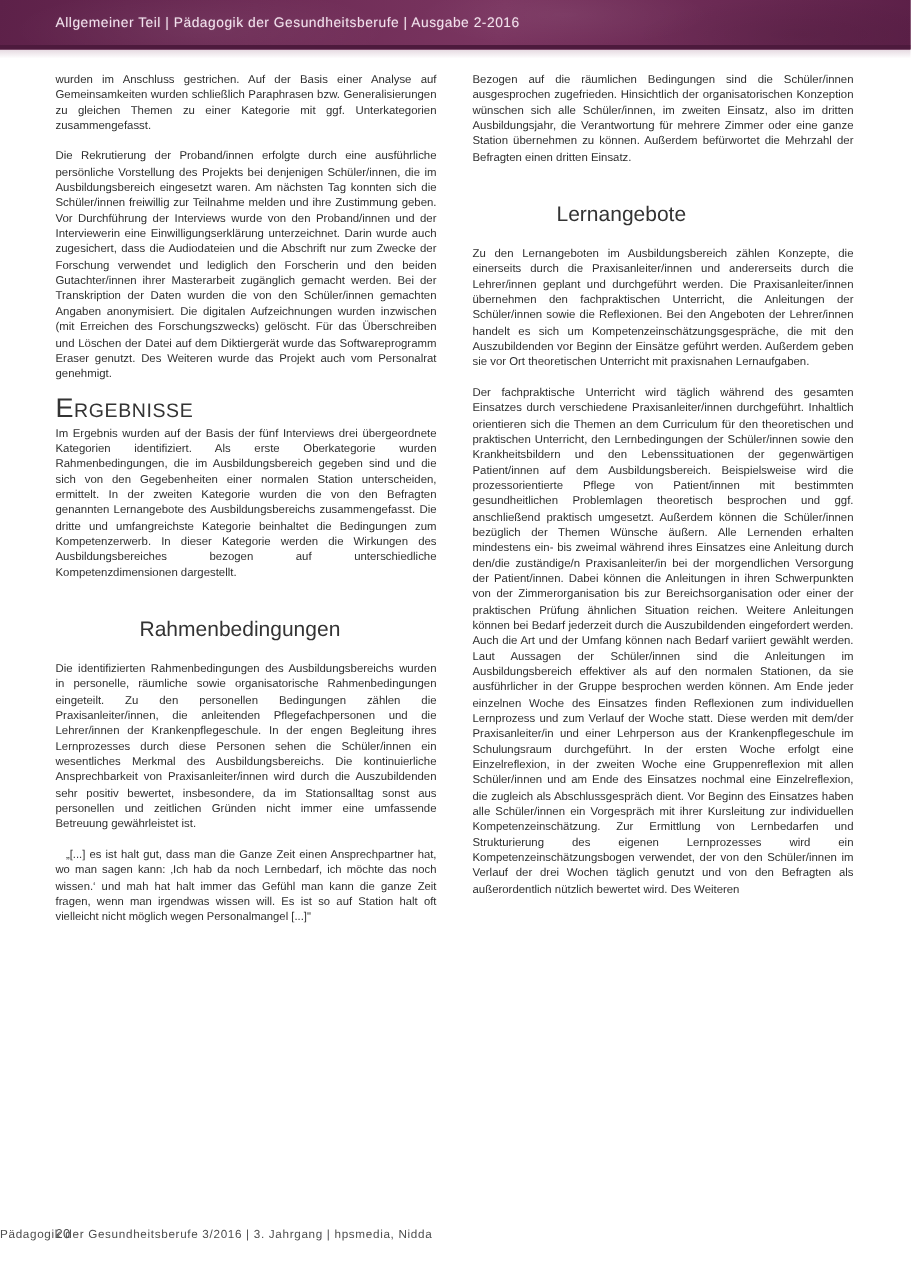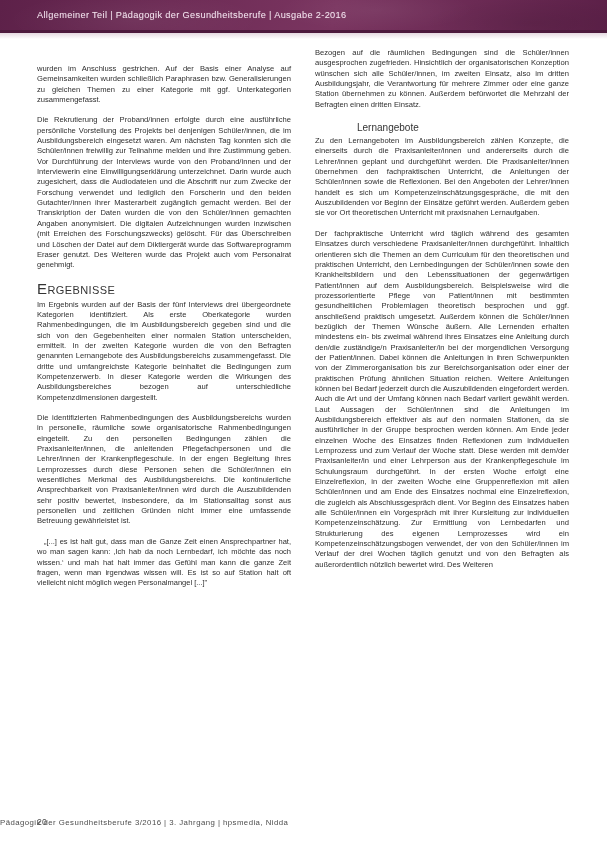--- a/index.html
+++ b/index.html
@@ -77,35 +77,35 @@
 
   p, .para {
     margin: 0;
     font-size: 7.6px;
     line-height: 10.35px;
     text-align: justify;
     text-justify: inter-word;
     color: #2e2e2e;
     hyphens: manual;
   }
-  .para.no-indent { text-indent: 0; margin-top: 16px; }
+  .para.no-indent { text-indent: 0; }
   .gap { height: 10px; }
 
   .h1-section {
     margin: 0;
-    font-size: 15px;
+    font-size: 18px;
     font-weight: 400;
     font-variant: small-caps;
     letter-spacing: 0.4px;
     color: #333333;
     line-height: 15px;
   }
   .h2-sub {
-    margin: 2px;
-    font-size: 10px;
+    margin: 16px;
+    font-size: 14px;
     font-weight: 400;
     color: #333333;
     line-height: 12px;
     padding-left: 40px;
   }
 
   .quote {
     margin: 0;
     font-size: 7.5px;
     line-height: 10.4px;
@@ -159,20 +159,21 @@
     <p class="para">Die Rekrutierung der Proband/innen erfolgte durch eine ausführliche persönliche Vorstellung des Projekts bei denjenigen Schüler/innen, die im Ausbildungsbereich eingesetzt waren. Am nächsten Tag konnten sich die Schüler/innen freiwillig zur Teilnahme melden und ihre Zustimmung geben. Vor Durchführung der Interviews wurde von den Proband/innen und der Interviewerin eine Einwilligungserklärung unterzeichnet. Darin wurde auch zugesichert, dass die Audiodateien und die Abschrift nur zum Zwecke der Forschung verwendet und lediglich den Forscherin und den beiden Gutachter/innen ihrer Masterarbeit zugänglich gemacht werden. Bei der Transkription der Daten wurden die von den Schüler/innen gemachten Angaben anonymisiert. Die digitalen Aufzeichnungen wurden inzwischen (mit Erreichen des Forschungszwecks) gelöscht. Für das Überschreiben und Löschen der Datei auf dem Diktiergerät wurde das Softwareprogramm Eraser genutzt. Des Weiteren wurde das Projekt auch vom Personalrat genehmigt.</p>
 
     <div class="gap"></div>
 
     <h1 class="h1-section">Ergebnisse</h1>
     <div style="height:4px"></div>
     <p class="para">Im Ergebnis wurden auf der Basis der fünf Interviews drei übergeordnete Kategorien identifiziert. Als erste Oberkategorie wurden Rahmenbedingungen, die im Ausbildungsbereich gegeben sind und die sich von den Gegebenheiten einer normalen Station unterscheiden, ermittelt. In der zweiten Kategorie wurden die von den Befragten genannten Lernangebote des Ausbildungsbereichs zusammengefasst. Die dritte und umfangreichste Kategorie beinhaltet die Bedingungen zum Kompetenzerwerb. In dieser Kategorie werden die Wirkungen des Ausbildungsbereiches bezogen auf unterschiedliche Kompetenzdimensionen dargestellt.</p>
 
     <div class="gap"></div>
 
+    <h2 class="h2-sub">Rahmenbedingungen</h2>
     <p class="para">Die identifizierten Rahmenbedingungen des Ausbildungsbereichs wurden in personelle, räumliche sowie organisatorische Rahmenbedingungen eingeteilt. Zu den personellen Bedingungen zählen die Praxisanleiter/innen, die anleitenden Pflegefachpersonen und die Lehrer/innen der Krankenpflegeschule. In der engen Begleitung ihres Lernprozesses durch diese Personen sehen die Schüler/innen ein wesentliches Merkmal des Ausbildungsbereichs. Die kontinuierliche Ansprechbarkeit von Praxisanleiter/innen wird durch die Auszubildenden sehr positiv bewertet, insbesondere, da im Stationsalltag sonst aus personellen und zeitlichen Gründen nicht immer eine umfassende Betreuung gewährleistet ist.</p>
 
     <div class="gap"></div>
 
     <p class="quote">„[...] es ist halt gut, dass man die Ganze Zeit einen Ansprechpartner hat, wo man sagen kann: ‚Ich hab da noch Lernbedarf, ich möchte das noch wissen.‘ und mah hat halt immer das Gefühl man kann die ganze Zeit fragen, wenn man irgendwas wissen will. Es ist so auf Station halt oft vielleicht nicht möglich wegen Personalmangel [...]"</p>
   </div>
 
   <div class="col">
 
     <p class="para">Bezogen auf die räumlichen Bedingungen sind die Schüler/innen ausgesprochen zugefrieden. Hinsichtlich der organisatorischen Konzeption wünschen sich alle Schüler/innen, im zweiten Einsatz, also im dritten Ausbildungsjahr, die Verantwortung für mehrere Zimmer oder eine ganze Station übernehmen zu können. Außerdem befürwortet die Mehrzahl der Befragten einen dritten Einsatz.</p>

